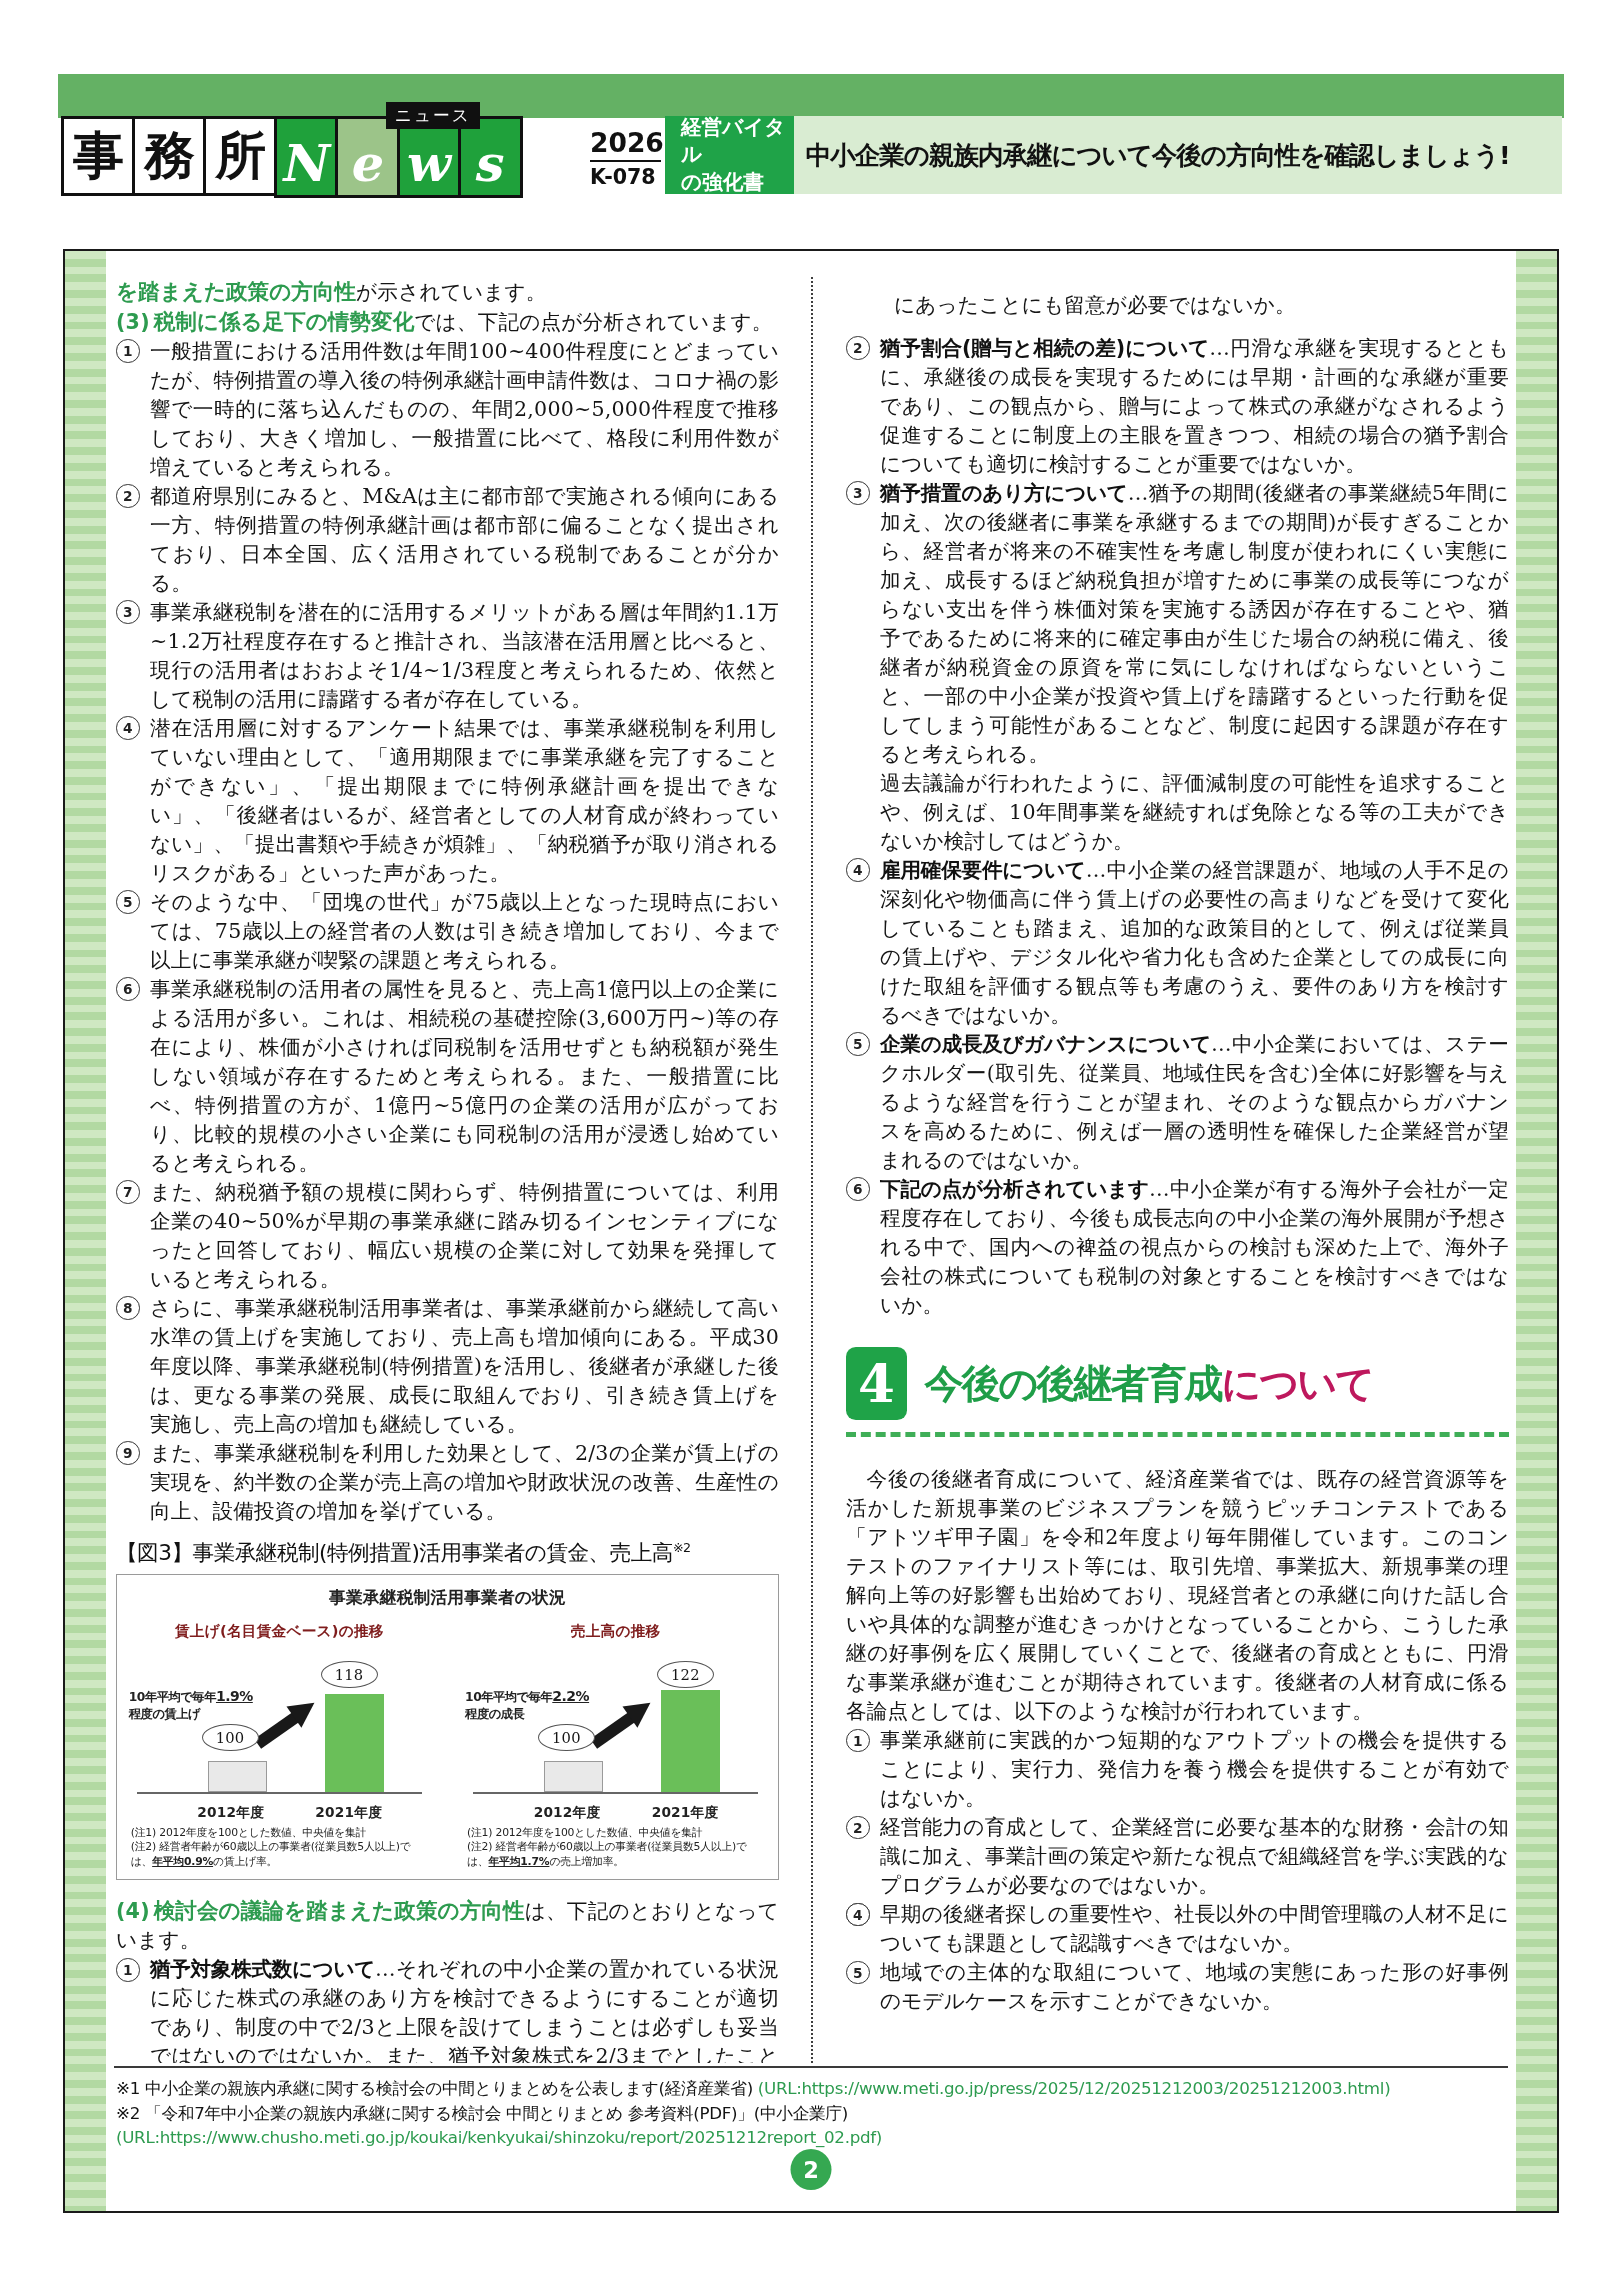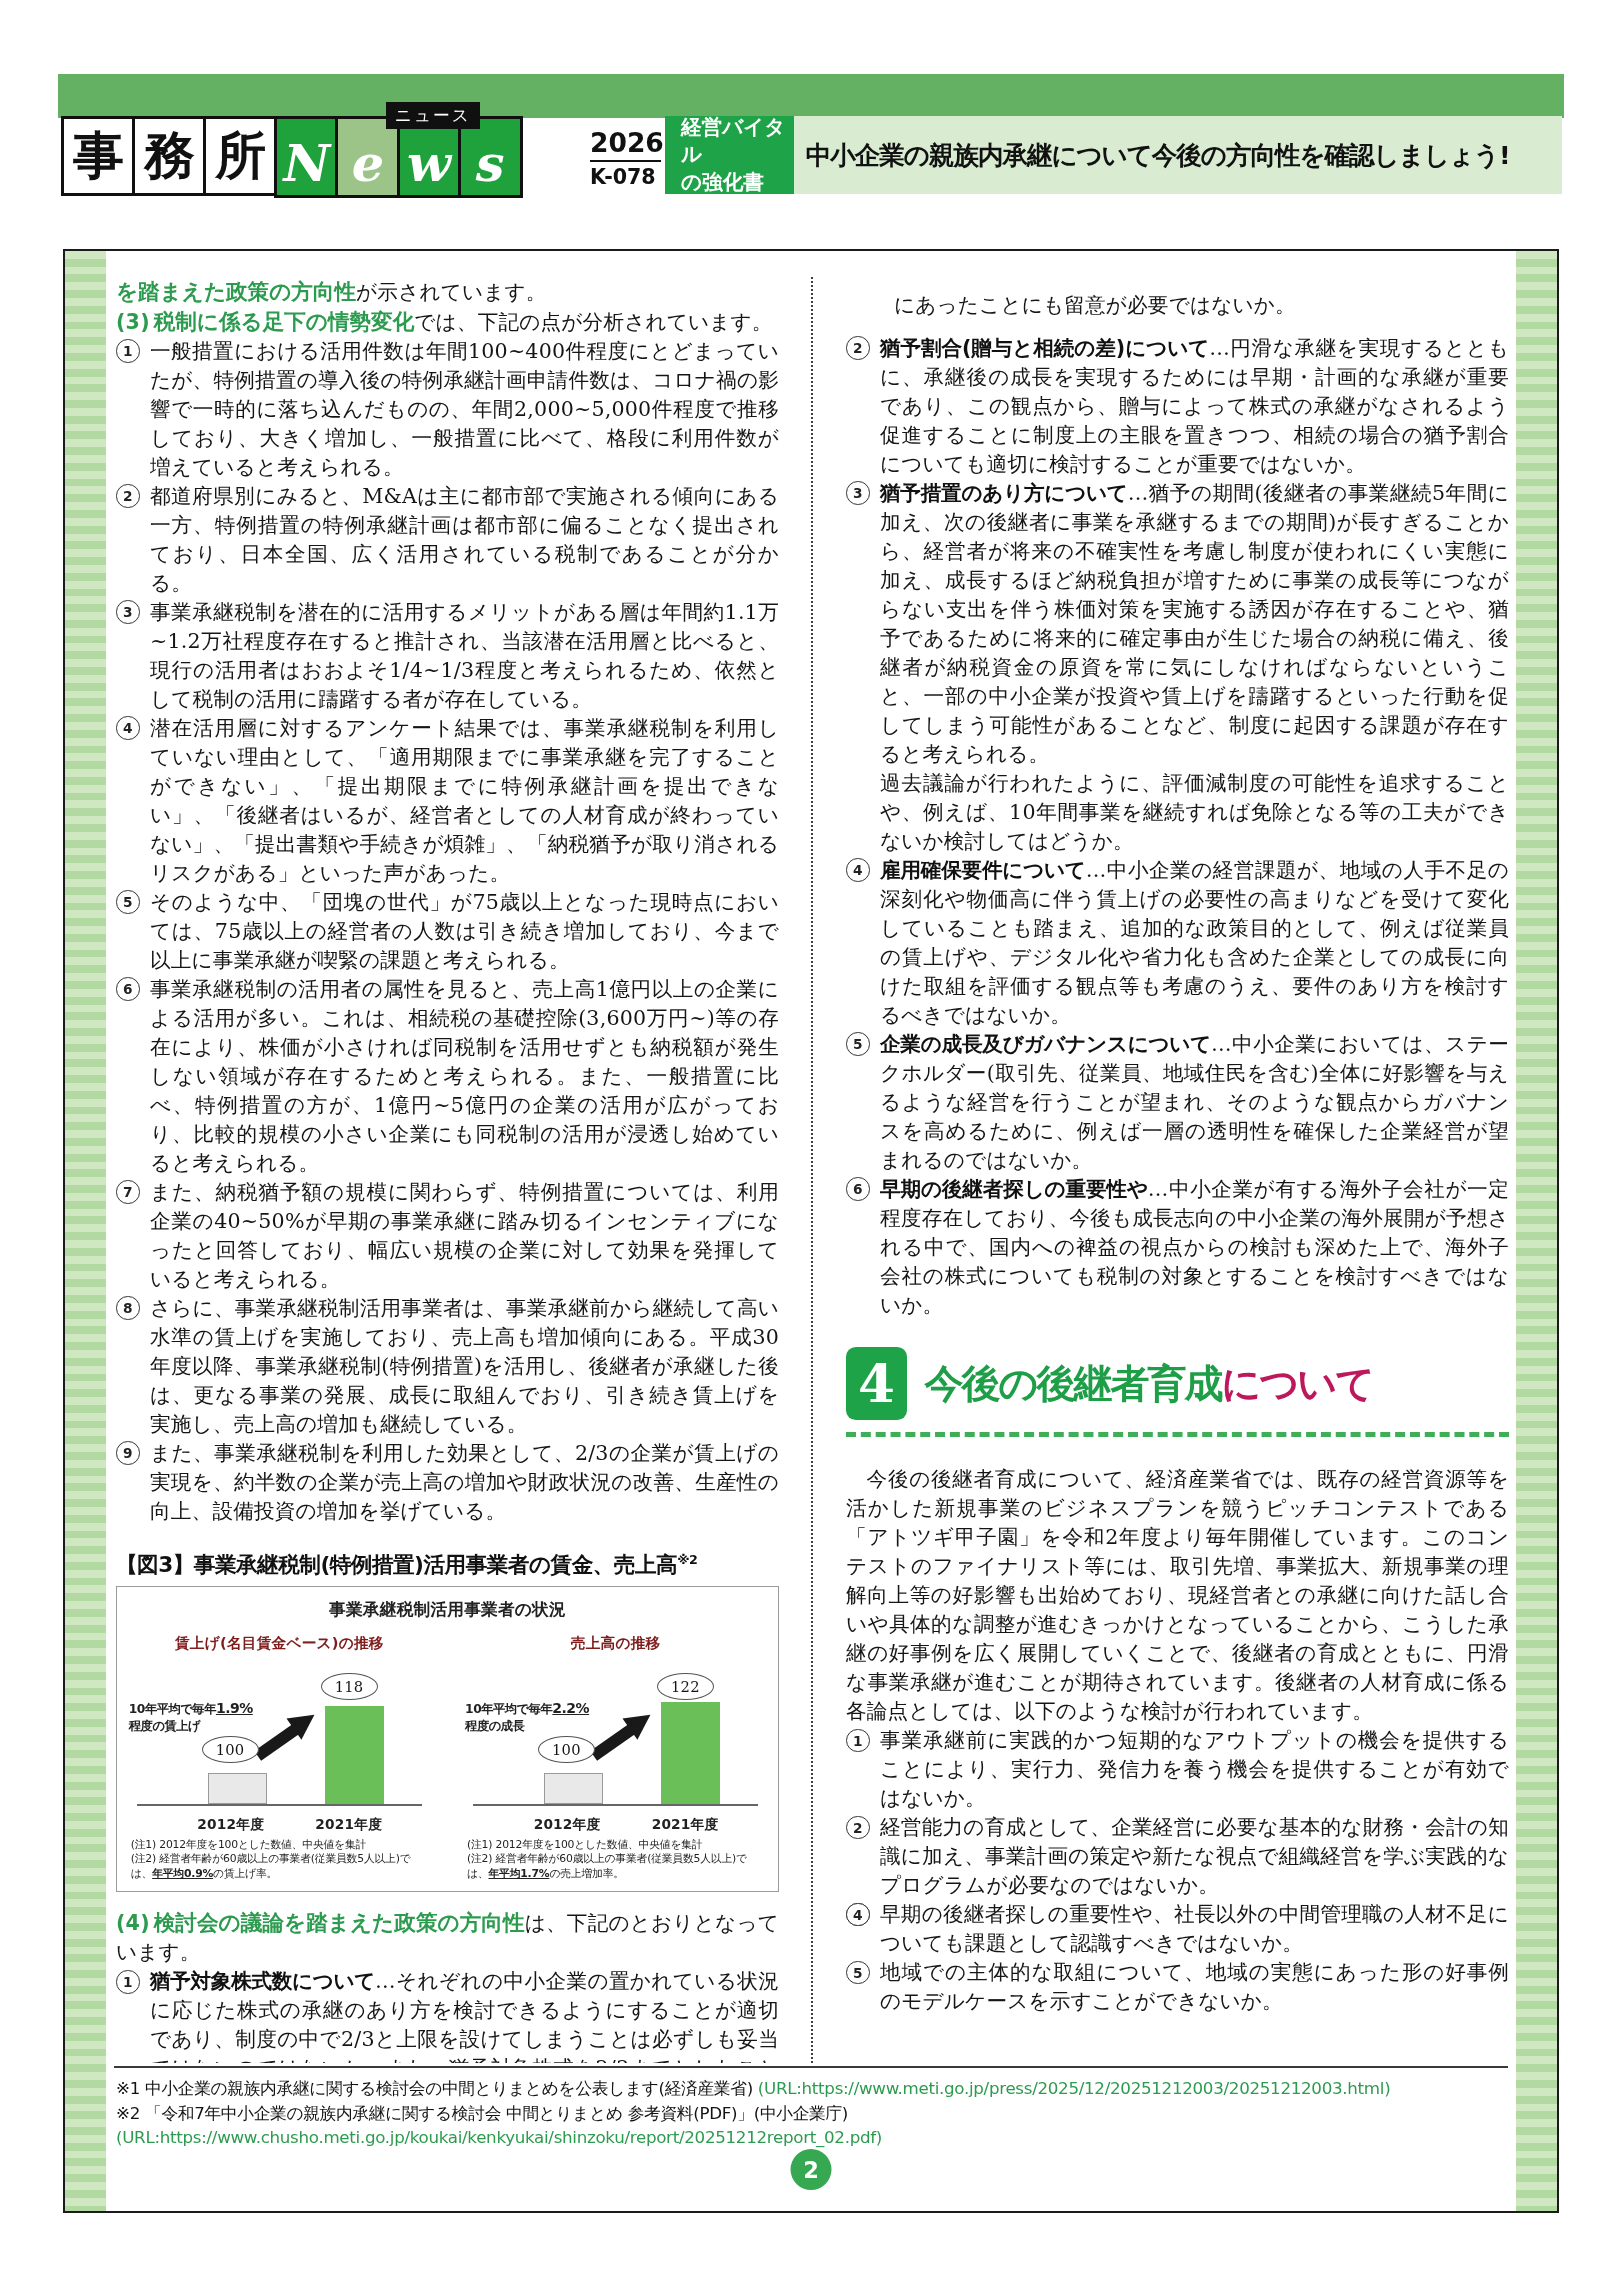--- a/index.html
+++ b/index.html
@@ -34,21 +34,21 @@
 
   .gh{font-family:"DejaVu Sans","Liberation Sans",sans-serif;font-weight:bold;color:#2d9b4f;font-size:21.6px;letter-spacing:0;}
   .gnum{font-family:"DejaVu Sans",sans-serif;font-weight:bold;color:#2d9b4f;font-size:20.6px;margin-right:3.9px;}
   .lead{font-family:"DejaVu Sans","Liberation Sans",sans-serif;font-weight:bold;color:#111;letter-spacing:-0.5px;}
   .item{position:relative;padding-left:34px;}
   .circ{position:absolute;left:0;top:2.9px;width:23.5px;height:23.5px;border:1.6px solid #333;border-radius:50%;font-family:"DejaVu Sans",sans-serif;font-weight:bold;font-size:13.7px;line-height:23.5px;text-align:center;color:#222;background:#fff;box-sizing:border-box;}
   .cont{padding-left:34px;}
   .p2{margin-top:0;}
 
   
-  .figcap{margin-top:19px;font-family:"DejaVu Sans",sans-serif;font-weight:bold;font-size:21.6px;color:#111;letter-spacing:-0.5px;line-height:29px;}
+  .figcap{margin-top:7px;font-family:"DejaVu Sans",sans-serif;font-weight:normal;font-size:21.6px;color:#111;letter-spacing:-0.5px;line-height:29px;}
   .figcap sup{font-size:12.7px;}
   .figbox{margin-top:7.8px;border:1.5px solid #9a9a9a;padding:7.8px 13.7px 9.8px;box-sizing:border-box;}
   .figboxTitle{text-align:center;font-family:"DejaVu Sans",sans-serif;font-weight:bold;font-size:16.7px;color:#222;}
   .figrow{display:flex;gap:39px;margin-top:3.9px;}
   .subchart{flex:1;min-width:0;}
   .subTitle{text-align:center;font-family:"DejaVu Sans",sans-serif;font-weight:bold;font-size:14.7px;color:#7f1d1d;margin-bottom:14px;}
   .plot{position:relative;height:133px;border-bottom:2px solid #666;margin:0 5.9px;}
   .bar{position:absolute;bottom:0;width:59px;box-sizing:border-box;}
   .bar.gray{background:#e9e9e9;border:1px solid #9a9a9a;}
   .bar.green{background:#6abf59;}
@@ -193,21 +193,21 @@
 
       <div class="col">
         <p class="cont" style="margin:14px;">にあったことにも留意が必要ではないか。</p>
 
         <div class="item"><span class="circ">2</span><span class="lead">猶予割合(贈与と相続の差)について</span><span>…円滑な承継を実現するとともに、承継後の成長を実現するためには早期・計画的な承継が重要であり、この観点から、贈与によって株式の承継がなされるよう促進することに制度上の主眼を置きつつ、相続の場合の猶予割合についても適切に検討することが重要ではないか。</span></div>
         <div class="item"><span class="circ">3</span><span class="lead">猶予措置のあり方について</span><span>…猶予の期間(後継者の事業継続5年間に加え、次の後継者に事業を承継するまでの期間)が長すぎることから、経営者が将来の不確実性を考慮し制度が使われにくい実態に加え、成長するほど納税負担が増すために事業の成長等につながらない支出を伴う株価対策を実施する誘因が存在することや、猶予であるために将来的に確定事由が生じた場合の納税に備え、後継者が納税資金の原資を常に気にしなければならないということ、一部の中小企業が投資や賃上げを躊躇するといった行動を促してしまう可能性があることなど、制度に起因する課題が存在すると考えられる。</span>
           <p class="p2" style="margin:0;">過去議論が行われたように、評価減制度の可能性を追求することや、例えば、10年間事業を継続すれば免除となる等の工夫ができないか検討してはどうか。</p>
         </div>
         <div class="item"><span class="circ">4</span><span class="lead">雇用確保要件について</span><span>…中小企業の経営課題が、地域の人手不足の深刻化や物価高に伴う賃上げの必要性の高まりなどを受けて変化していることも踏まえ、追加的な政策目的として、例えば従業員の賃上げや、デジタル化や省力化も含めた企業としての成長に向けた取組を評価する観点等も考慮のうえ、要件のあり方を検討するべきではないか。</span></div>
         <div class="item"><span class="circ">5</span><span class="lead">企業の成長及びガバナンスについて</span><span>…中小企業においては、ステークホルダー(取引先、従業員、地域住民を含む)全体に好影響を与えるような経営を行うことが望まれ、そのような観点からガバナンスを高めるために、例えば一層の透明性を確保した企業経営が望まれるのではないか。</span></div>
-        <div class="item"><span class="circ">6</span><span class="lead">早期の後継者探しの重要性や</span><span>…中小企業が有する海外子会社が一定程度存在しており、今後も成長志向の中小企業の海外展開が予想される中で、国内への裨益の視点からの検討も深めた上で、海外子会社の株式についても税制の対象とすることを検討すべきではないか。</span></div>
+        <div class="item"><span class="circ">6</span><span class="lead">下記の点が分析されています</span><span>…中小企業が有する海外子会社が一定程度存在しており、今後も成長志向の中小企業の海外展開が予想される中で、国内への裨益の視点からの検討も深めた上で、海外子会社の株式についても税制の対象とすることを検討すべきではないか。</span></div>
 
         <div class="s4h">
           <div class="s4num">4</div>
           <div class="s4title"><span class="s4g">今後の後継者育成</span><span class="s4b">について</span></div>
         </div>
         <div class="s4rule"></div>
 
         <p class="intro" style="margin-bottom:0;margin-top:28px;">今後の後継者育成について、経済産業省では、既存の経営資源等を活かした新規事業のビジネスプランを競うピッチコンテストである「アトツギ甲子園」を令和2年度より毎年開催しています。このコンテストのファイナリスト等には、取引先増、事業拡大、新規事業の理解向上等の好影響も出始めており、現経営者との承継に向けた話し合いや具体的な調整が進むきっかけとなっていることから、こうした承継の好事例を広く展開していくことで、後継者の育成とともに、円滑な事業承継が進むことが期待されています。後継者の人材育成に係る各論点としては、以下のような検討が行われています。</p>
 
         <div class="item"><span class="circ">1</span><span>事業承継前に実践的かつ短期的なアウトプットの機会を提供することにより、実行力、発信力を養う機会を提供することが有効ではないか。</span></div>

